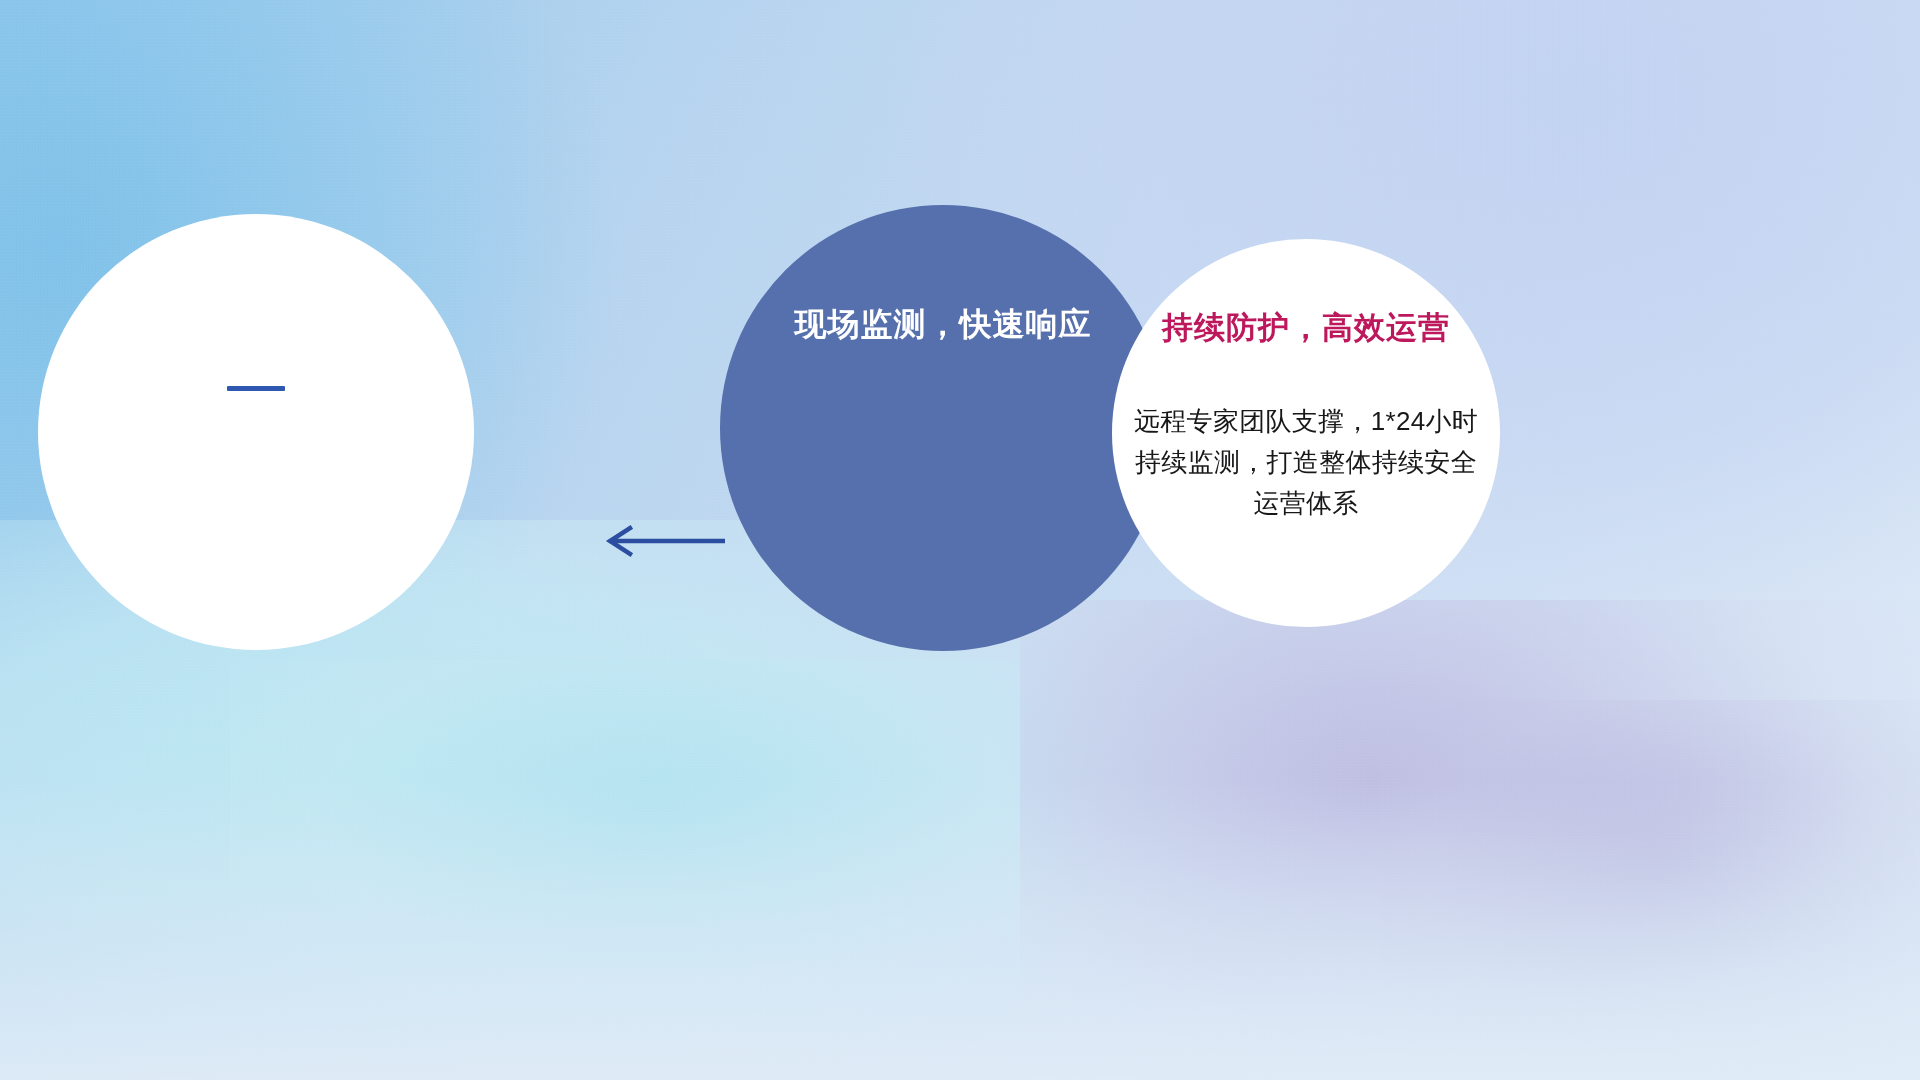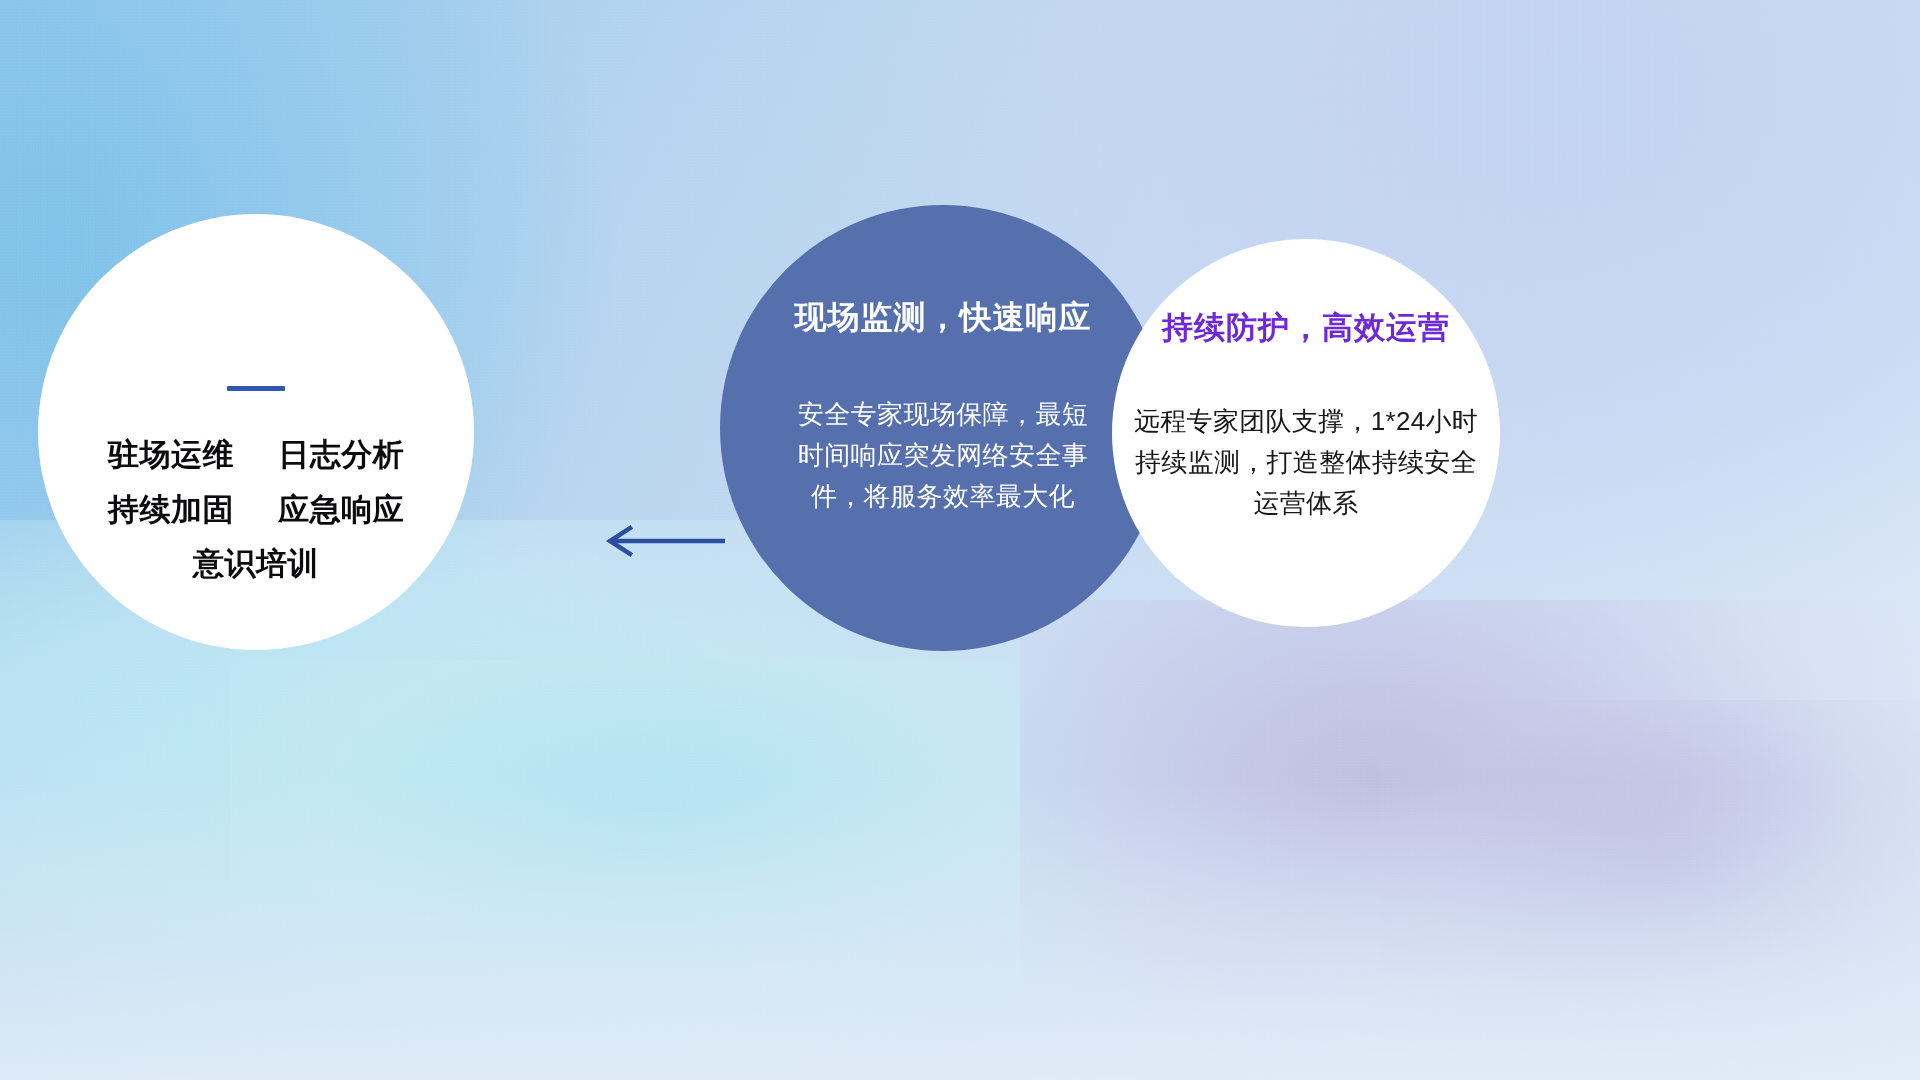--- a/index.html
+++ b/index.html
@@ -192,28 +192,29 @@
     letter-spacing: 0.5px;
     line-height: 1.05;
     white-space: nowrap;
   }
   .gap-wide { display: inline-block; width: 26px; }
 
   
   .mid-inner {
     position: absolute;
     left: 0;
-    top: 5px;
+    top: 12px;
     width: 446px;
     height: 446px;
     display: flex;
     flex-direction: column;
     align-items: center;
     padding-top: 86px;
     box-sizing: border-box;
+    justify-content: space-between;
   }
   .mid-title {
     font-size: 32px;
     font-weight: bold;
     color: #ffffff;
     letter-spacing: 1px;
     white-space: nowrap;
   }
   .mid-body {
     margin-top: 54px;
@@ -233,21 +234,21 @@
     height: 388px;
     display: flex;
     flex-direction: column;
     align-items: center;
     padding-top: 68px;
     box-sizing: border-box;
   }
   .right-title {
     font-size: 31px;
     font-weight: bold;
-    color: #6d28d9;
+    color: #be185d;
     letter-spacing: 1px;
     white-space: nowrap;
   }
   .right-body {
     margin-top: 52px;
     width: 352px;
     font-size: 26px;
     line-height: 1.58;
     color: #18181a;
     letter-spacing: 0.3px;
@@ -274,49 +275,33 @@
   <div class="bg-cyanband"></div>
   <div class="bg-cyanband2"></div>
   <div class="bg-lavender"></div>
   <div class="bg-lavender2"></div>
   <div class="bg-bottomfade"></div>
   <div class="bg-noise"></div>
 
   <div class="circle circle-left">
     <div class="left-inner">
       <div class="dash"></div>
-      <div class="left-lines">
-        <div class="left-line">
-          <span>驻场运维</span>
-          <span class="gap-wide"></span>
-          <span>日志分析</span>
-        </div>
-        <div class="left-line">
-          <span>持续加固</span>
-          <span class="gap-wide"></span>
-          <span>应急响应</span>
-        </div>
-        <div class="left-line">
-          <span>意识培训</span>
-        </div>
-      </div>
     </div>
   </div>
 
   <svg class="arrow-svg" viewBox="0 0 135 52">
     <g fill="none" stroke="#2b4ea0" stroke-width="4.5" stroke-linecap="square">
       <line x1="134" y1="26" x2="22" y2="26"></line>
       <polyline points="40,13 20,26 40,39" fill="none" stroke-linejoin="miter"></polyline>
     </g>
   </svg>
 
   <div class="circle circle-mid">
     <div class="mid-inner">
       <div class="mid-title">现场监测，快速响应</div>
-      <div class="mid-body">安全专家现场保障，最短时间响应突发网络安全事件，将服务效率最大化</div>
     </div>
   </div>
 
   <div class="circle circle-right">
     <div class="right-inner">
       <div class="right-title">持续防护，高效运营</div>
       <div class="right-body">远程专家团队支撑，1*24小时持续监测，打造整体持续安全运营体系</div>
     </div>
   </div>
 

